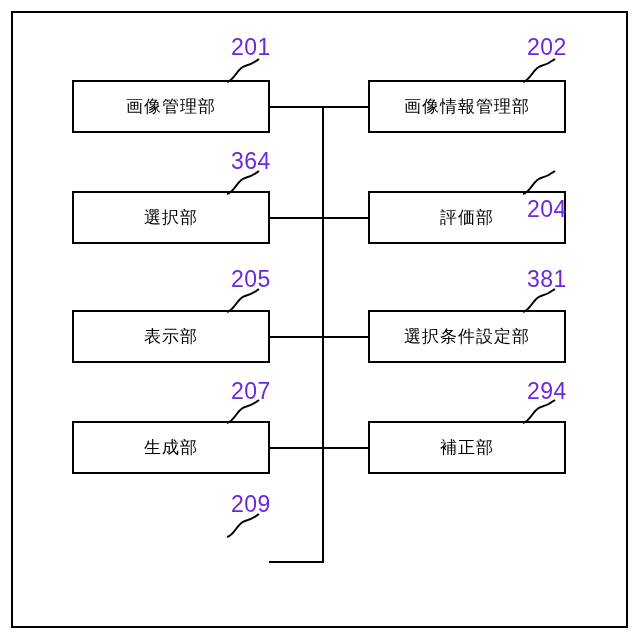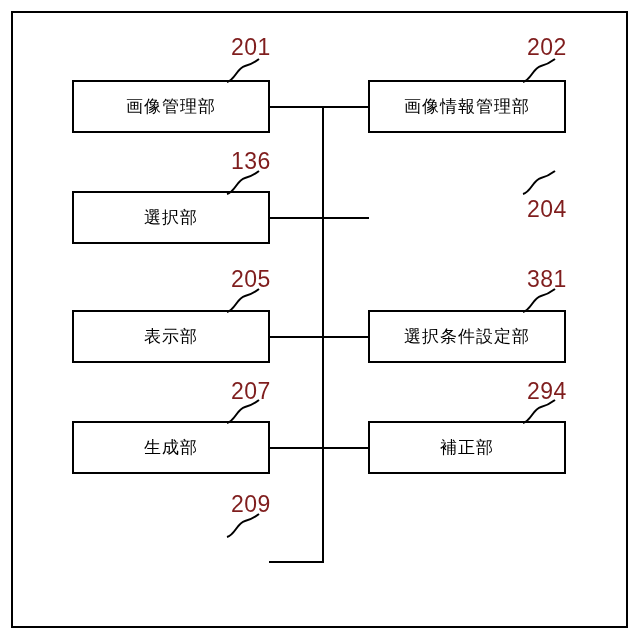--- a/index.html
+++ b/index.html
@@ -44,21 +44,21 @@
     color: #000000;
     letter-spacing: 1px;
     line-height: 1;
     white-space: nowrap;
   }
   
   .ref-num {
     position: absolute;
     font-family: "Liberation Sans", "DejaVu Sans", sans-serif;
     font-size: 23px;
-    color: #7f1d1d;
+    color: #6d28d9;
     letter-spacing: 0.5px;
     line-height: 1;
     z-index: 4;
     white-space: nowrap;
   }
   .leader {
     position: absolute;
     z-index: 4;
     pointer-events: none;
   }
@@ -98,20 +98,23 @@
   <div class="block" style="left:72px; top:80px; width:198px; height:53px;">
     <span class="block-label">画像管理部</span>
   </div>
   <div class="block" style="left:368px; top:80px; width:198px; height:53px;">
     <span class="block-label">画像情報管理部</span>
   </div>
 
   <div class="block" style="left:72px; top:191px; width:198px; height:53px;">
     <span class="block-label">選択部</span>
   </div>
+  <div class="block" style="left:368px; top:191px; width:198px; height:53px;">
+    <span class="block-label">評価部</span>
+  </div>
 
   <div class="block" style="left:72px; top:310px; width:198px; height:53px;">
     <span class="block-label">表示部</span>
   </div>
   <div class="block" style="left:368px; top:310px; width:198px; height:53px;">
     <span class="block-label">選択条件設定部</span>
   </div>
 
   <div class="block" style="left:72px; top:421px; width:198px; height:53px;">
     <span class="block-label">生成部</span>
@@ -124,21 +127,21 @@
   <div class="ref-num" style="left:231px; top:36px;">201</div>
   <svg class="leader" style="left:225px; top:58px;" width="40" height="26" viewBox="0 0 40 26">
     <path d="M2,24 C10,22 12,10 20,8 C26,6.5 30,4 34,1" fill="none" stroke="#000" stroke-width="2"></path>
   </svg>
 
   <div class="ref-num" style="left:527px; top:36px;">202</div>
   <svg class="leader" style="left:521px; top:58px;" width="40" height="26" viewBox="0 0 40 26">
     <path d="M2,24 C10,22 12,10 20,8 C26,6.5 30,4 34,1" fill="none" stroke="#000" stroke-width="2"></path>
   </svg>
 
-  <div class="ref-num" style="left:231px; top:150px;">136</div>
+  <div class="ref-num" style="left:231px; top:150px;">364</div>
   <svg class="leader" style="left:225px; top:170px;" width="40" height="26" viewBox="0 0 40 26">
     <path d="M2,24 C10,22 12,10 20,8 C26,6.5 30,4 34,1" fill="none" stroke="#000" stroke-width="2"></path>
   </svg>
 
   <div class="ref-num" style="left:527px; top:150px;margin-top:48px;">204</div>
   <svg class="leader" style="left:521px; top:170px;" width="40" height="26" viewBox="0 0 40 26">
     <path d="M2,24 C10,22 12,10 20,8 C26,6.5 30,4 34,1" fill="none" stroke="#000" stroke-width="2"></path>
   </svg>
 
   <div class="ref-num" style="left:231px; top:268px;">205</div>

